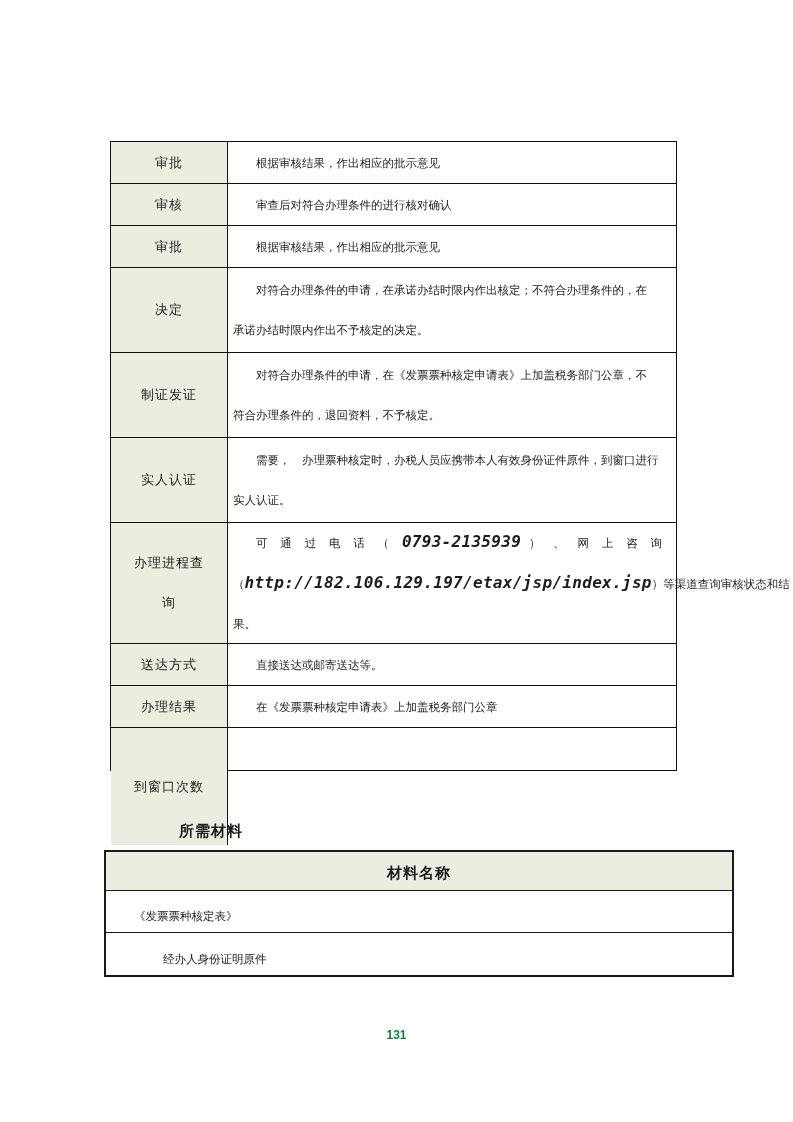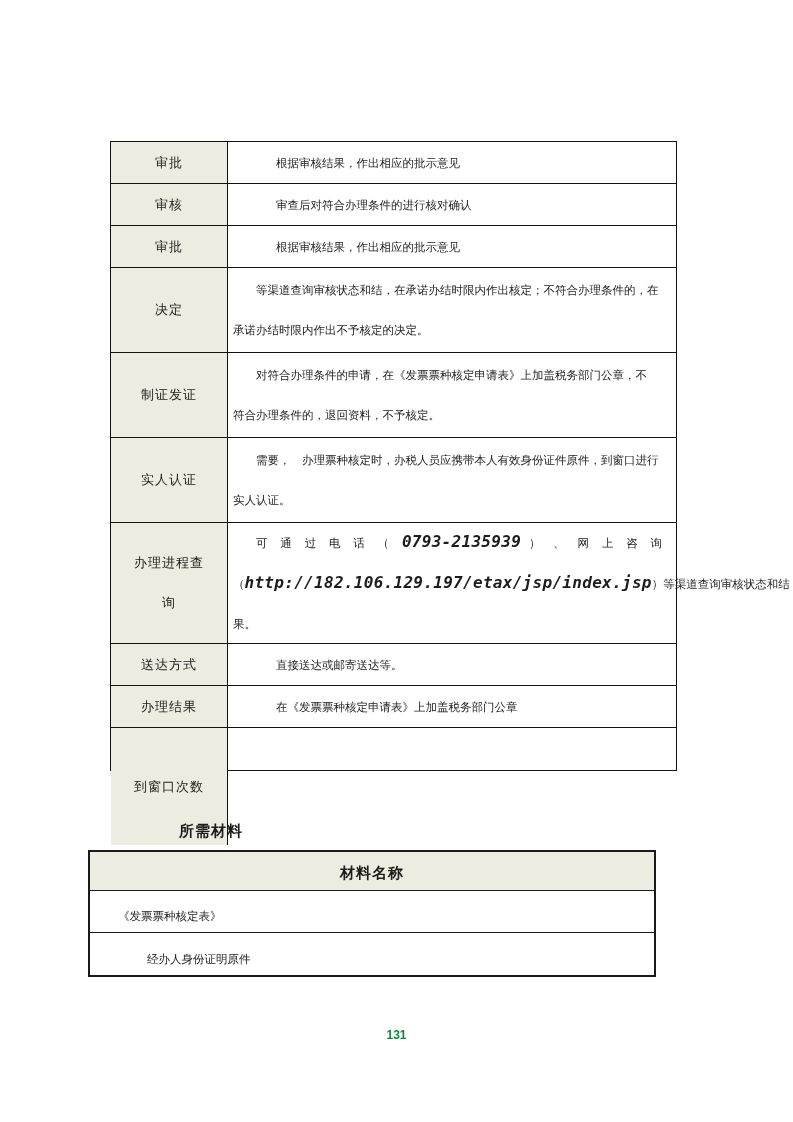--- a/index.html
+++ b/index.html
@@ -11,21 +11,21 @@
     color:#1d1d1d;
     overflow:hidden;
   }
   
   .tbl1{
     position:absolute;left:110px;top:141px;width:567px;
     border:1.5px solid #111111;box-sizing:border-box;
   }
   .trow{display:flex;border-bottom:1px solid #111111;box-sizing:border-box;}
   .trow:last-child{border-bottom:none;flex-direction:column;}
-  .h1{height:42px;gap:20px;} .h2{height:85px;} .h3{height:121px;}
+  .h1{height:42px;} .h2{height:85px;} .h3{height:121px;}
   .lcell{
     flex:0 0 117px;width:117px;
     background:#EDECE0;
     border-right:1px solid #111111;
     display:flex;flex-direction:column;justify-content:center;align-items:center;
     font-size:13px;line-height:40px;letter-spacing:1px;
     box-sizing:border-box;
   }
   .ccell{
     flex:1;min-width:0;
@@ -41,21 +41,21 @@
     font-family:"DejaVu Sans Mono",monospace;
     font-style:italic;font-weight:bold;
     font-size:16px;letter-spacing:0.3px;
   }
   
   .heading{
     position:absolute;left:135px;top:822px;
     font-size:15px;font-weight:bold;letter-spacing:1px;margin-left:44px;
   }
   .tbl2{
-    position:absolute;left:88px;top:850px;width:568px;
+    position:absolute;left:104px;top:850px;width:630px;
     border:2px solid #1a1a1a;box-sizing:border-box;
   }
   .hdr{
     height:39px;background:#EDECE0;
     border-bottom:1.5px solid #1a1a1a;
     display:flex;justify-content:center;align-items:flex-end;
     padding-bottom:7px;
     font-weight:bold;font-size:15px;letter-spacing:1px;
     box-sizing:border-box;
   }
@@ -104,21 +104,21 @@
         </div>
         <div class="ccell">
           <div class="ln indent">根据审核结果，作出相应的批示意见</div>
         </div>
       </div>
       <div class="trow h2">
         <div class="lcell">
           <div>决定</div>
         </div>
         <div class="ccell">
-          <div class="ln indent">等渠道查询审核状态和结，在承诺办结时限内作出核定；不符合办理条件的，在</div>
+          <div class="ln indent">对符合办理条件的申请，在承诺办结时限内作出核定；不符合办理条件的，在</div>
           <div class="ln">承诺办结时限内作出不予核定的决定。</div>
         </div>
       </div>
       <div class="trow h2">
         <div class="lcell">
           <div>制证发证</div>
         </div>
         <div class="ccell">
           <div class="ln indent">对符合办理条件的申请，在《发票票种核定申请表》上加盖税务部门公章，不</div>
           <div class="ln">符合办理条件的，退回资料，不予核定。</div>

